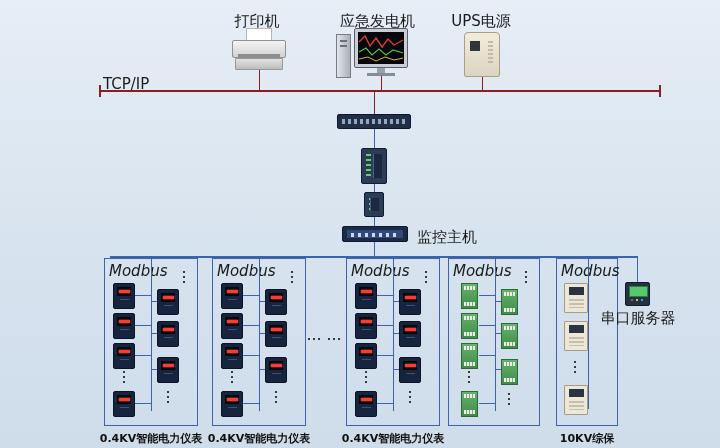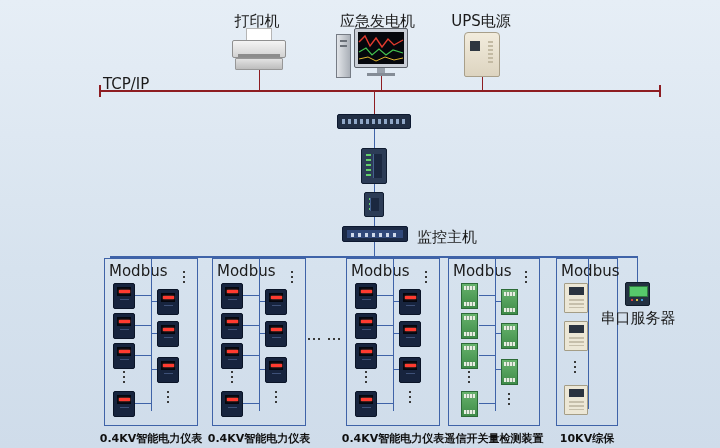--- a/index.html
+++ b/index.html
@@ -5,21 +5,21 @@
   *{margin:0;padding:0;box-sizing:border-box;}
   html,body{width:720px;height:448px;}
   body{font-family:"DejaVu Sans","Liberation Sans",sans-serif;}
   .canvas{position:relative;width:720px;height:448px;background:linear-gradient(180deg,#e6eef6 0%,#d6e2ee 60%,#cfdcea 100%);overflow:hidden;}
   .abs{position:absolute;}
   .lbl{font-size:15px;color:#1a1a1a;white-space:nowrap;}
   .ctr{text-align:center;}
   .cap{font-size:11px;color:#101010;font-weight:bold;text-align:center;white-space:nowrap;}
   .line-r{background:#8e1d22;}
   .line-b{background:#3f63a8;}
-  .group{border:1px solid #3f63a8;}
+  .group{border:1px solid #3f63a8;font-style:italic;}
 
   
   .meter{width:22px;height:26px;background:#17243e;border:1px solid #0a1427;border-radius:2px;}
   .meter::before{content:"";position:absolute;left:3px;top:3px;right:3px;height:9px;background:#04070e;}
   .meter::after{content:"";position:absolute;left:5px;top:6px;width:11px;height:3px;background:#ff3b30;box-shadow:0 0 2px #ff6b50, 0 8px 0 -1px #3e5178;}
 
   
   .io{width:17px;height:26px;background:linear-gradient(180deg,#66b26c,#3f8c49);border:1px solid #2c6b37;}
   .io::before{content:"";position:absolute;left:2px;top:2px;right:2px;height:4px;background:repeating-linear-gradient(90deg,#e7efe1 0 2px,#86a289 2px 3px);}
   .io::after{content:"";position:absolute;left:2px;bottom:2px;right:2px;height:4px;background:repeating-linear-gradient(90deg,#e7efe1 0 2px,#86a289 2px 3px);}
@@ -223,16 +223,15 @@
     <div class="abs dots-v" style="left:17px;top:102px;"></div>
   </div>
 
   <div class="abs line-b" style="left:637px;top:258px;width:1px;height:24px;"></div>
   <div class="abs gen" style="left:625px;top:282px;width:25px;height:24px;"></div>
   <div class="abs lbl ctr" style="left:598px;top:309px;width:80px;">串口服务器</div>
 
   <div class="abs cap" style="left:91px;top:431px;width:120px;">0.4KV智能电力仪表</div>
   <div class="abs cap" style="left:199px;top:431px;width:120px;">0.4KV智能电力仪表</div>
   <div class="abs cap" style="left:333px;top:431px;width:120px;">0.4KV智能电力仪表</div>
-  <div class="abs cap" style="left:434px;top:431px;width:120px;">遥信开关量检测装置</div>
   <div class="abs cap" style="left:547px;top:431px;width:80px;">10KV综保</div>
 
 </div>
 
 </body></html>

